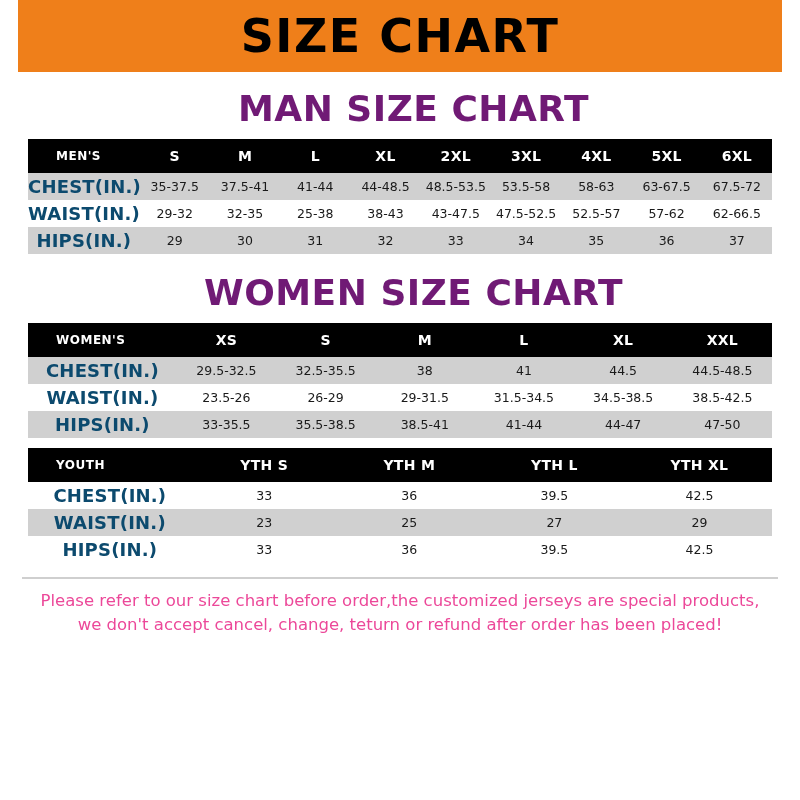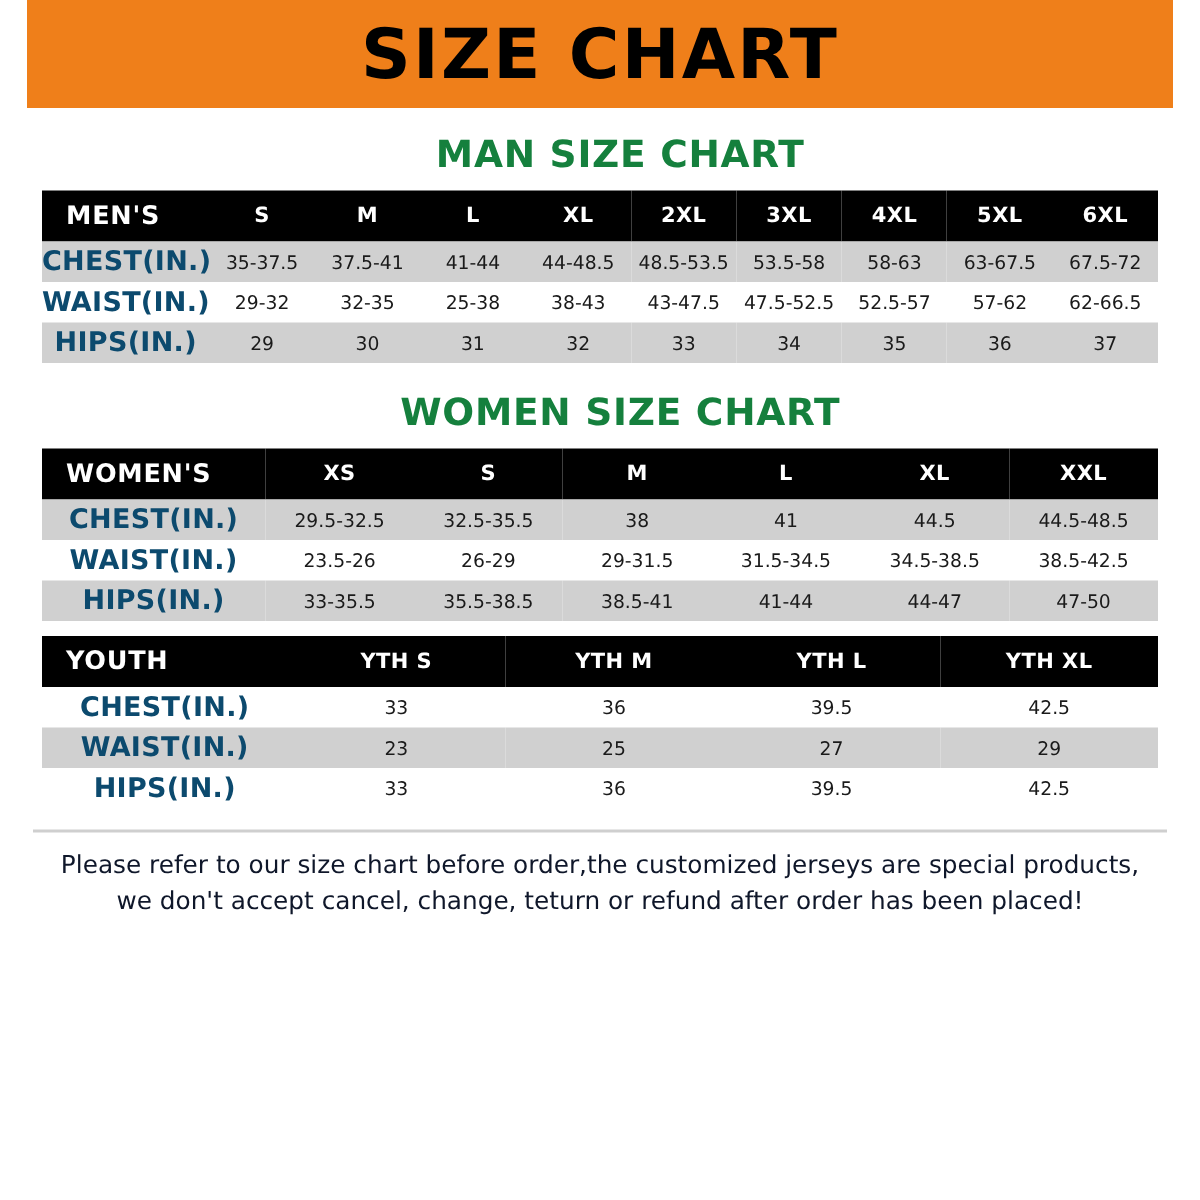--- a/index.html
+++ b/index.html
@@ -46,23 +46,23 @@
     background: #ffffff;
   }
   .banner-edge-left { left: 0; }
   .banner-edge-right { right: 0; }
 
   
   .section-title {
     text-align: center;
     font-family: "DejaVu Sans", sans-serif;
     font-weight: bold;
-    font-size: 25px;
+    font-size: 36px;
     letter-spacing: 0.5px;
-    color: #15803d;
+    color: #701a75;
     padding-left: 27px;
   }
   .sec-man-title { margin-top: 16px; }
   .sec-women-title { margin-top: 18px; }
   .sec-youth-title { margin-top: 18px; }
 
   
   .table-wrap {
     margin: 10px 28px 0 28px;
   }
@@ -83,22 +83,22 @@
   table.chart thead th {
     background: #000000;
     color: #ffffff;
     font-weight: bold;
     font-size: 14px;
     height: 34px;
     letter-spacing: 0.3px;
   }
   table.chart thead th.corner {
     text-align: left;
-    padding-left: 16px;
-    font-size: 17px;
+    padding-left: 28px;
+    font-size: 12px;
     letter-spacing: 0.5px;
   }
   table.chart tbody td.rowhead {
     font-size: 18px;
     letter-spacing: 0.2px;
     color: #0c4a6e;
     font-weight: bold;
   }
   tr.band-dark td { background: #d0d0d0; }
   tr.band-light td { background: #ffffff; }
@@ -109,21 +109,21 @@
   .t-youth col.c0 { width: 22%; }
 
   
   .divider {
     margin: 14px 22px 0 22px;
     border-top: 2px solid #cfcfcf;
   }
   .note {
     margin: 10px 22px 0 22px;
     text-align: center;
-    color: #0f172a;
+    color: #ec4899;
     font-family: "DejaVu Sans", sans-serif;
     font-size: 16.5px;
     line-height: 1.45;
   }
   .note .line { display: block; }
 </style>
 </head>
 <body>
 
 <div class="page">

